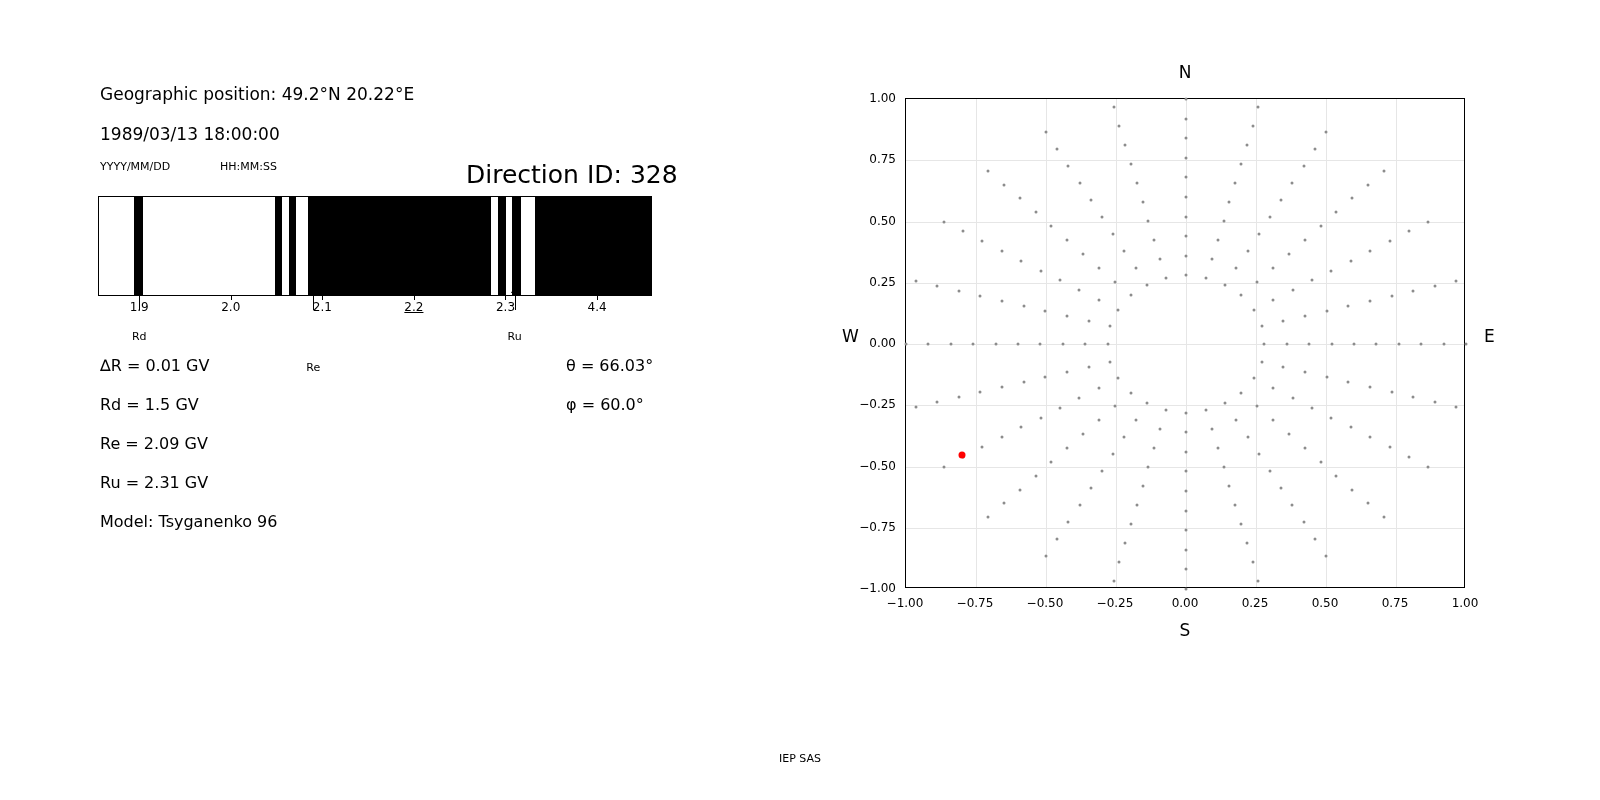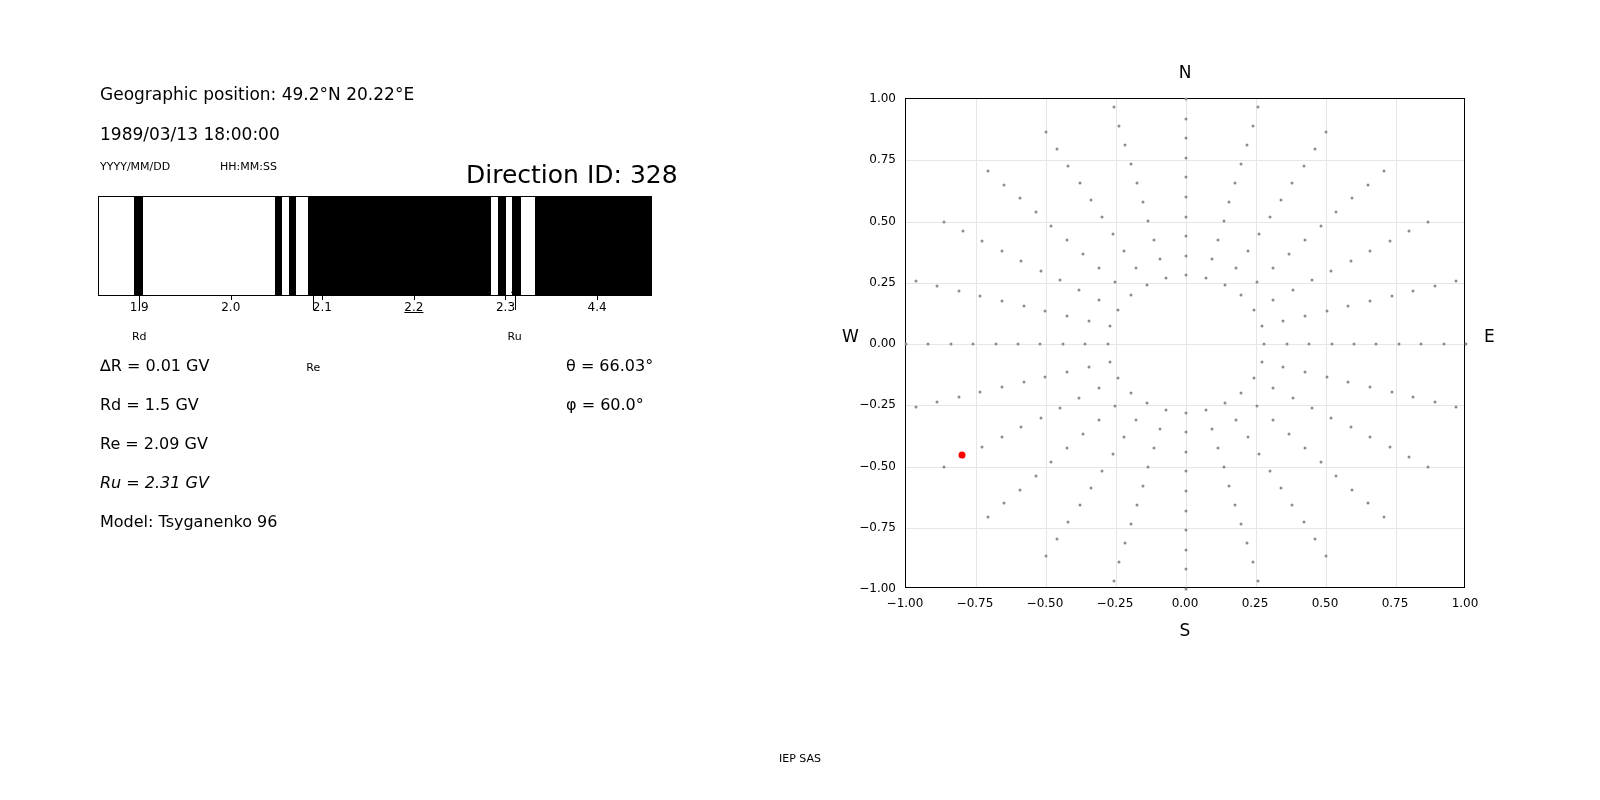--- a/index.html
+++ b/index.html
@@ -284,21 +284,21 @@
       <div class="marker" style="left: 416.645px; top: -8px; height: 22px;"></div>
       <div class="marker-head" style="left: 416.645px; top: -10px;"></div>
       <div class="marker-label" style="left: 416.645px; top: 34px;">Ru</div>
     </div>
 
   <div id="stats-left-container"></div>
   <div id="stats-right-container"></div>
 <div class="stat-left" style="top: 356px;">∆R = 0.01 GV</div>
     <div class="stat-left" style="top: 395px;">Rd = 1.5 GV</div>
     <div class="stat-left" style="top: 434px;">Re = 2.09 GV</div>
-    <div class="stat-left" style="top: 473px; font-style: italic;">Ru = 2.31 GV</div>
+    <div class="stat-left" style="top: 473px;">Ru = 2.31 GV</div>
     <div class="stat-left" style="top: 512px;">Model: Tsyganenko 96</div>
     <div class="stat-right" style="top: 356px;">θ = 66.03°</div>
     <div class="stat-right" style="top: 395px;">φ = 60.0°</div>
   </div>
 
 <div class="panel" id="right-panel">
   <div id="label-n">N</div>
   <div id="label-s">S</div>
   <div id="label-w">W</div>
   <div id="label-e">E</div>

